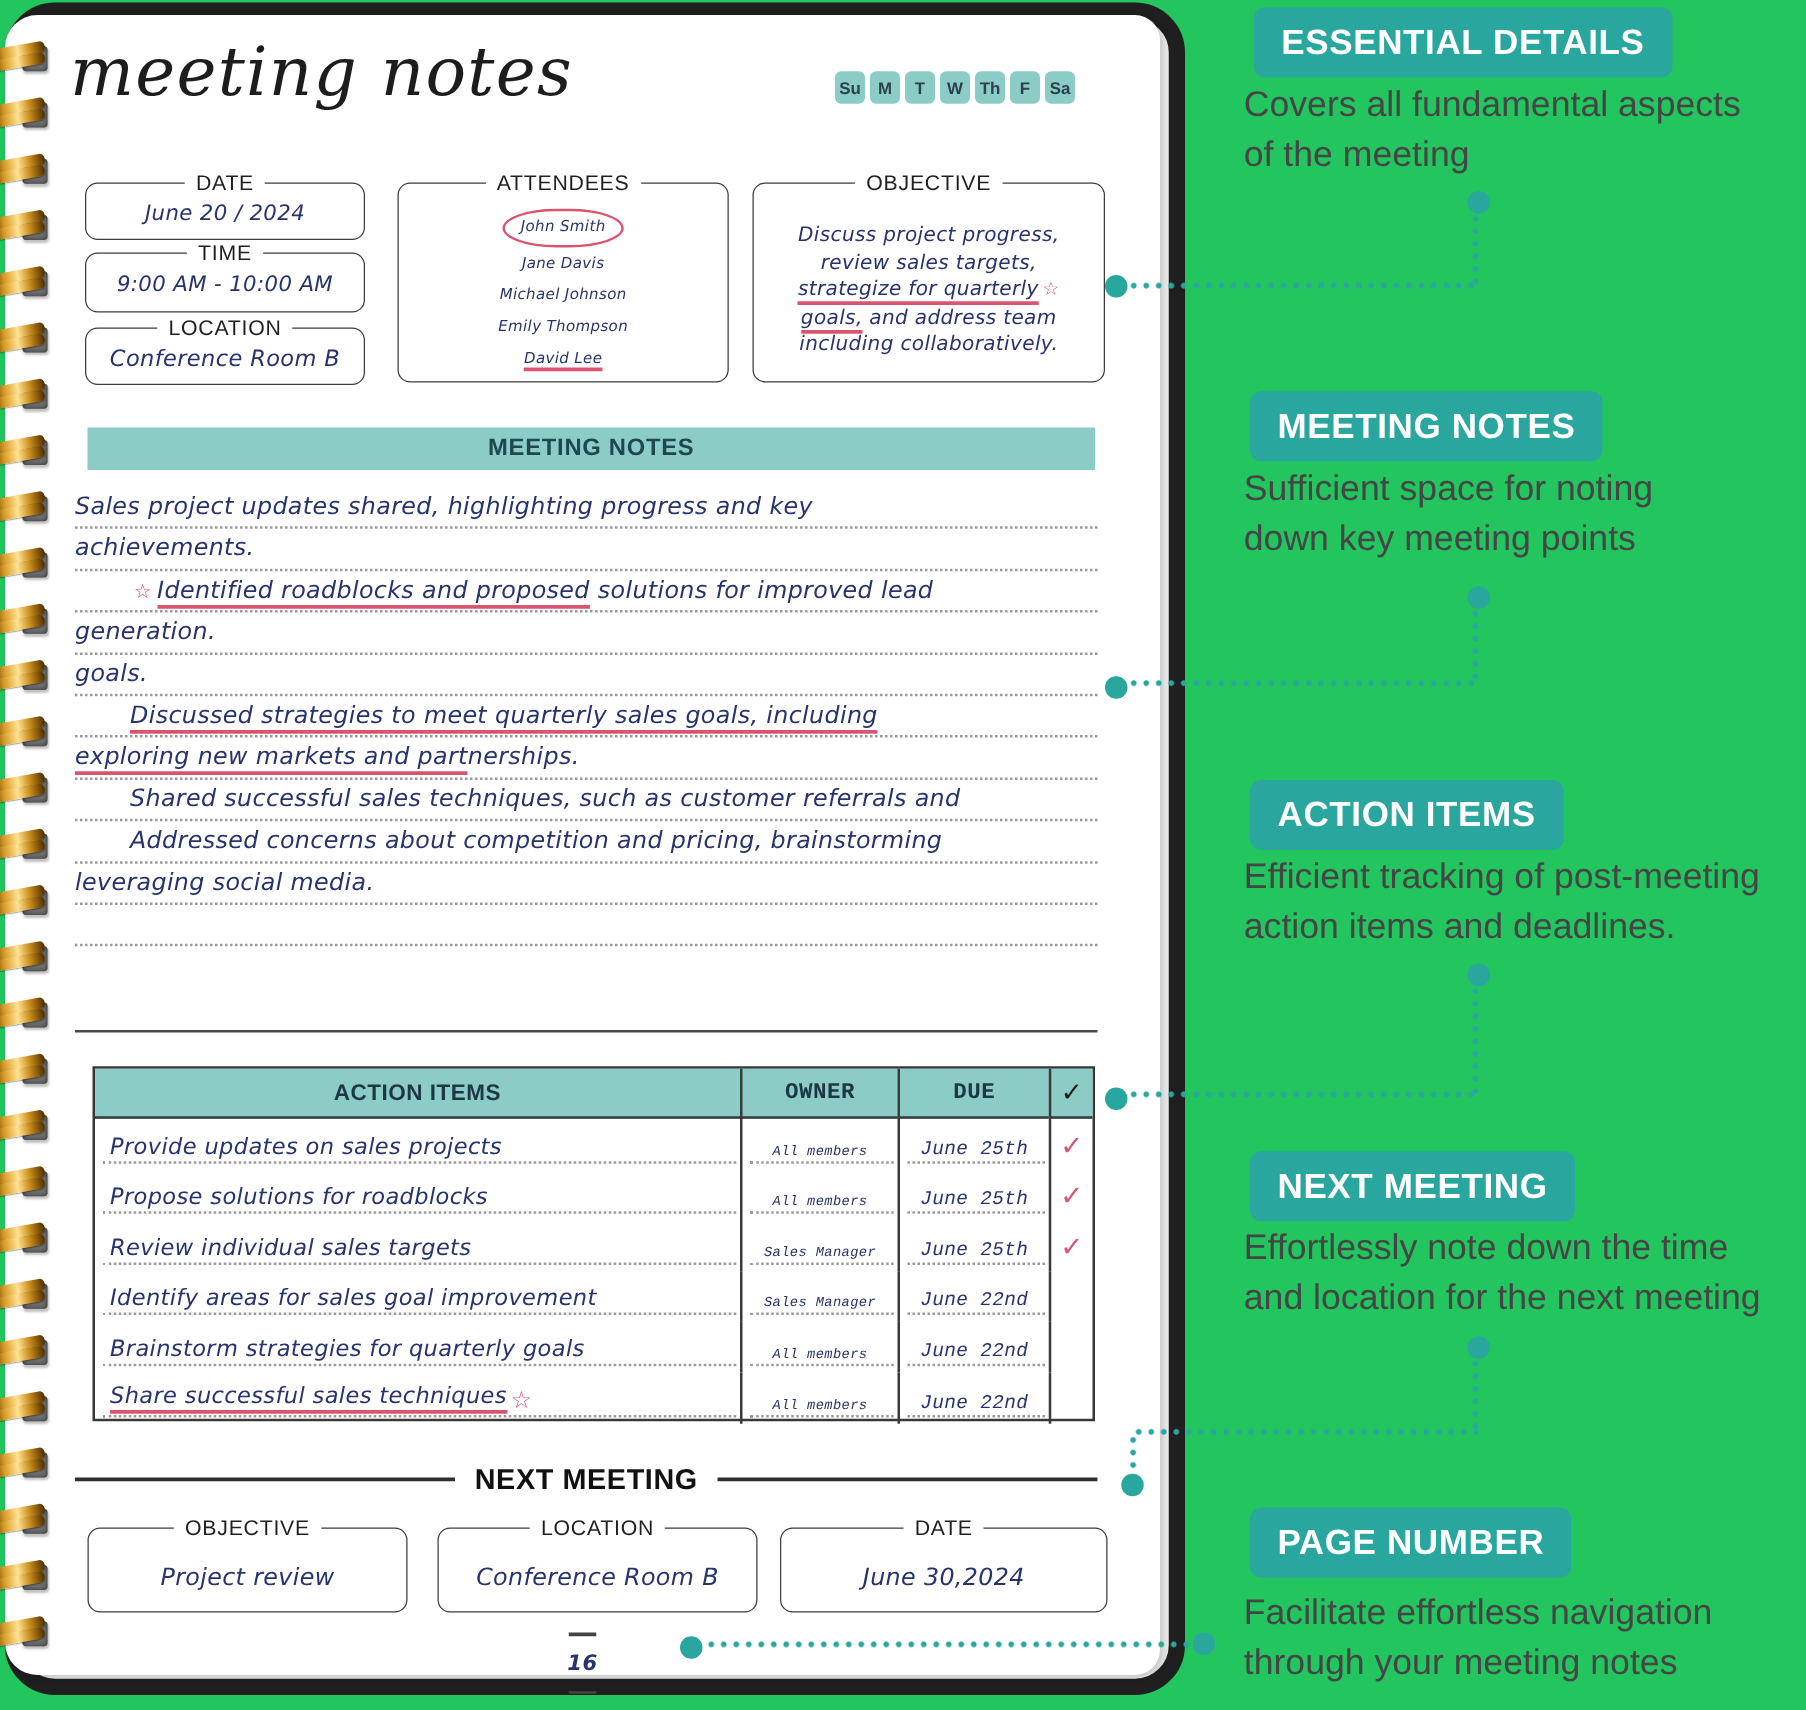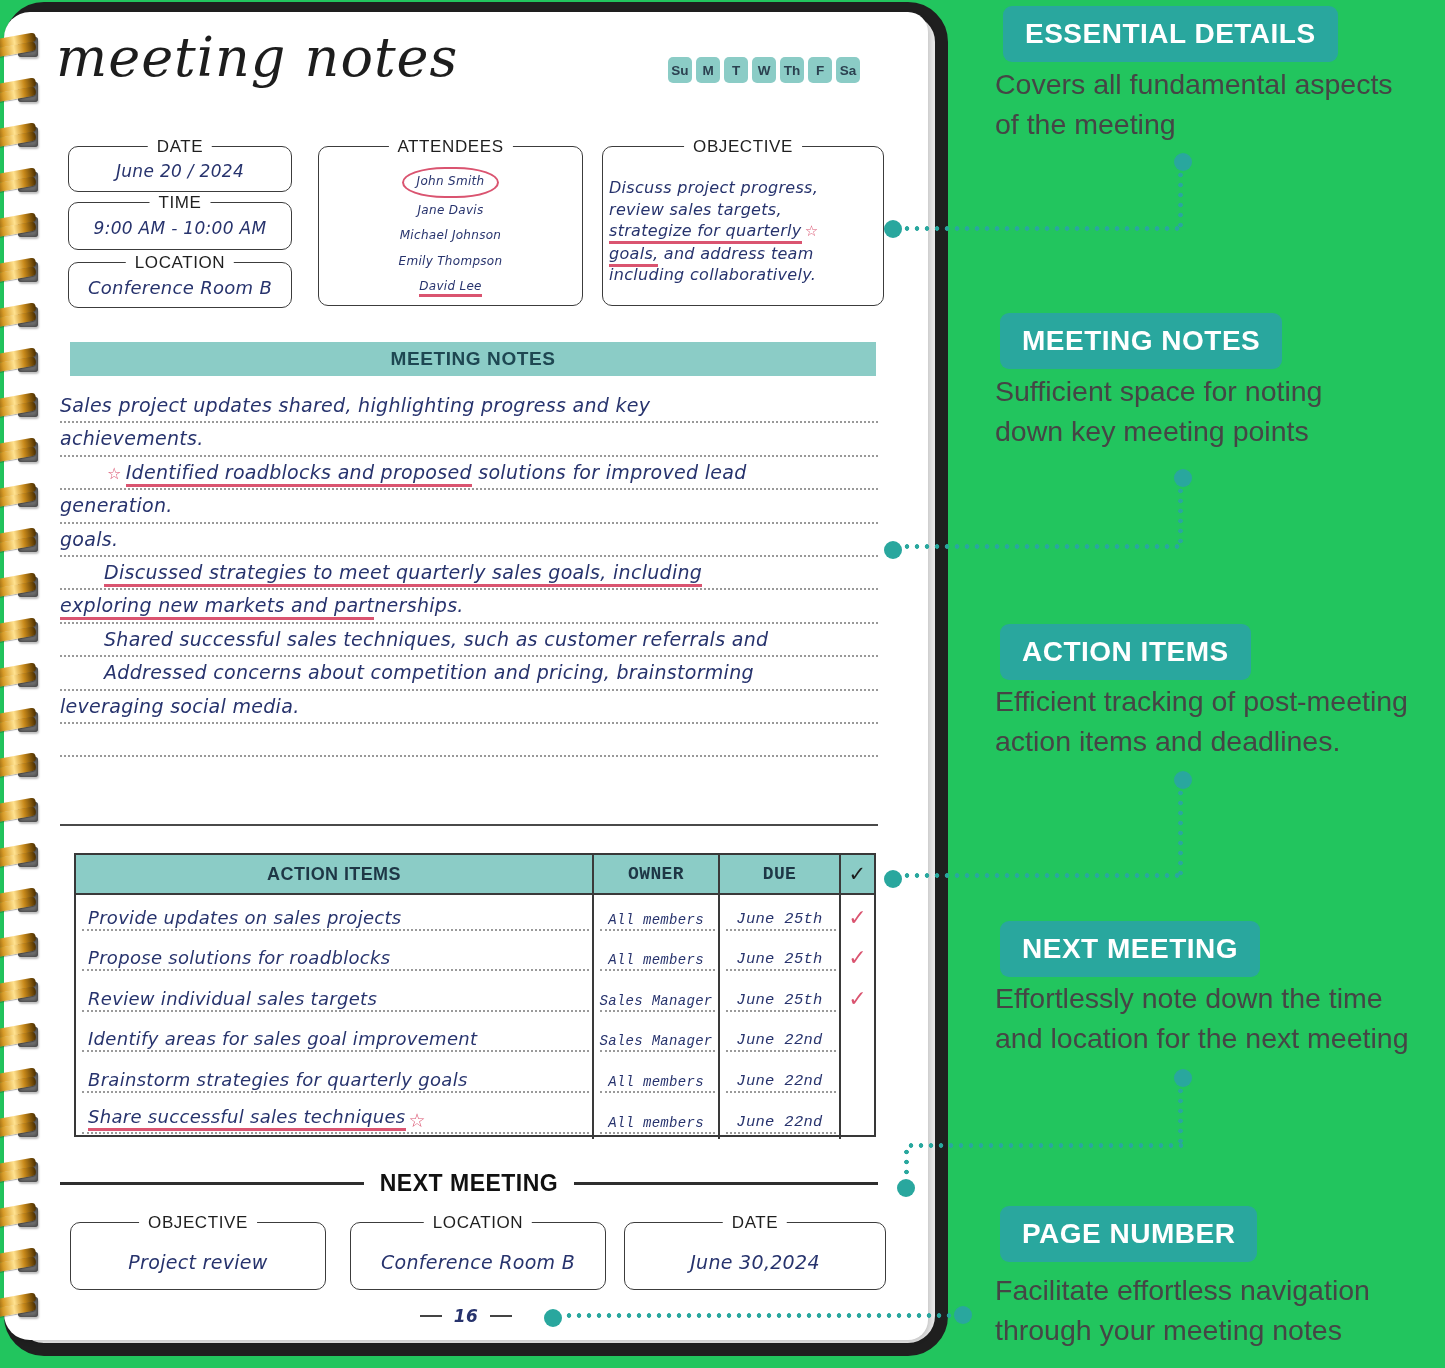--- a/index.html
+++ b/index.html
@@ -48,21 +48,21 @@
 
   .attendees-list{padding-top:20px; text-align:center; font-size:12px; line-height:25.5px;}
   .red-circle{display:inline-block; border:2.5px solid var(--red);
               border-radius:50%/58%; padding:0 13px 1px;}
   .red-u{border-bottom:3px solid var(--red); padding-bottom:1px;}
   .yellow-u{border-bottom:4px solid var(--yellow);}
   .yellow-circle{display:inline-block; border:3px solid var(--yellow);
                  border-radius:50%/62%; padding:0 7px 1px; margin:-3px 0;}
   .star{color:var(--red); font-size:15px; margin-left:3px;}
 
-  .obj-text{padding:30px 6px 0; text-align:left; font-size:16px; line-height:21.5px;}
+  .obj-text{padding:30px 6px 0; text-align:center; font-size:16px; line-height:21.5px;}
 
   .notes-bar{position:absolute; left:66px; top:330px; width:806px; height:34px;
              background:var(--teal_light); color:#1e4752; font-size:19px; font-weight:600;
              letter-spacing:.6px; text-align:center; line-height:34px;}
   .notes-area{position:absolute; left:56px; top:378px; width:818px;}
   .nline{height:33.4px; border-bottom:2px dotted #999; padding-top:4px;
          font-size:19px; white-space:nowrap;}
   .nline.indent{padding-left:44px;}
   .nline .lead-star{font-size:16px; margin-right:4px;}
 
@@ -73,34 +73,34 @@
           grid-template-columns:516px 126px 121px 1fr;
           grid-template-rows:40px repeat(6, 40.6px);}
   .atable .th{background:var(--teal_light); border-bottom:2px solid #3a3a3a;
               color:#1e3746; font-size:18px; font-weight:600; letter-spacing:.4px;
               display:flex; align-items:center; justify-content:center;}
   .atable .bl{border-left:2px solid #3a3a3a;font-family:Liberation Mono, monospace;}
   .atable .td{position:relative; display:flex; align-items:flex-end; padding-bottom:8px;}
   .atable .td.du::after{content:""; position:absolute; left:6px; right:3px; bottom:5px;
                         border-bottom:2px dotted #9a9a9a;}
   .td.item{padding-left:12px; font-size:18px; white-space:nowrap;text-align:center;}
-  .td.owner{justify-content:center; font-size:14px;}
+  .td.owner{justify-content:center; font-size:11px;}
   .td.due{justify-content:center; font-size:15.5px;}
   .td.check{justify-content:center; padding-bottom:6px;
             font-family:"DejaVu Sans", sans-serif; font-size:22px; font-weight:700; color:var(--red);}
   .th.check-h{font-family:"DejaVu Sans", sans-serif; color:#1c1c1c; font-size:21px; font-weight:700;}
 
   .nm-head{position:absolute; left:56px; top:1158px; width:818px; display:flex;
            align-items:center; gap:16px;}
   .nm-head .hline{flex:1; height:2.5px; background:#2e2e2e;}
   .nm-title{font-size:23px; font-weight:700; letter-spacing:.5px; color:#111; white-space:nowrap;}
   .nmbox .val{margin-top:28px; font-size:19px;}
 
   .pageno{position:absolute; left:0; top:1294px; width:924px; display:flex;
-          align-items:center; justify-content:center; gap:12px;}
+          align-items:center; justify-content:center; gap:12px;flex-direction:column;}
   .pageno .dash{width:22px; height:2.5px; background:#444;}
   .pageno .num{font-size:17px; font-weight:600;}
 
   
   .badge{position:absolute; background:var(--accent); color:#fff; z-index:4;
          font-size:28px; font-weight:700; letter-spacing:.5px;
          padding:12px 22px; border-radius:9px; white-space:nowrap;}
   .desc{position:absolute; z-index:4; color:var(--text_dark); font-size:28.5px; line-height:40px;}
   .desc span{display:block; white-space:nowrap;}
 

